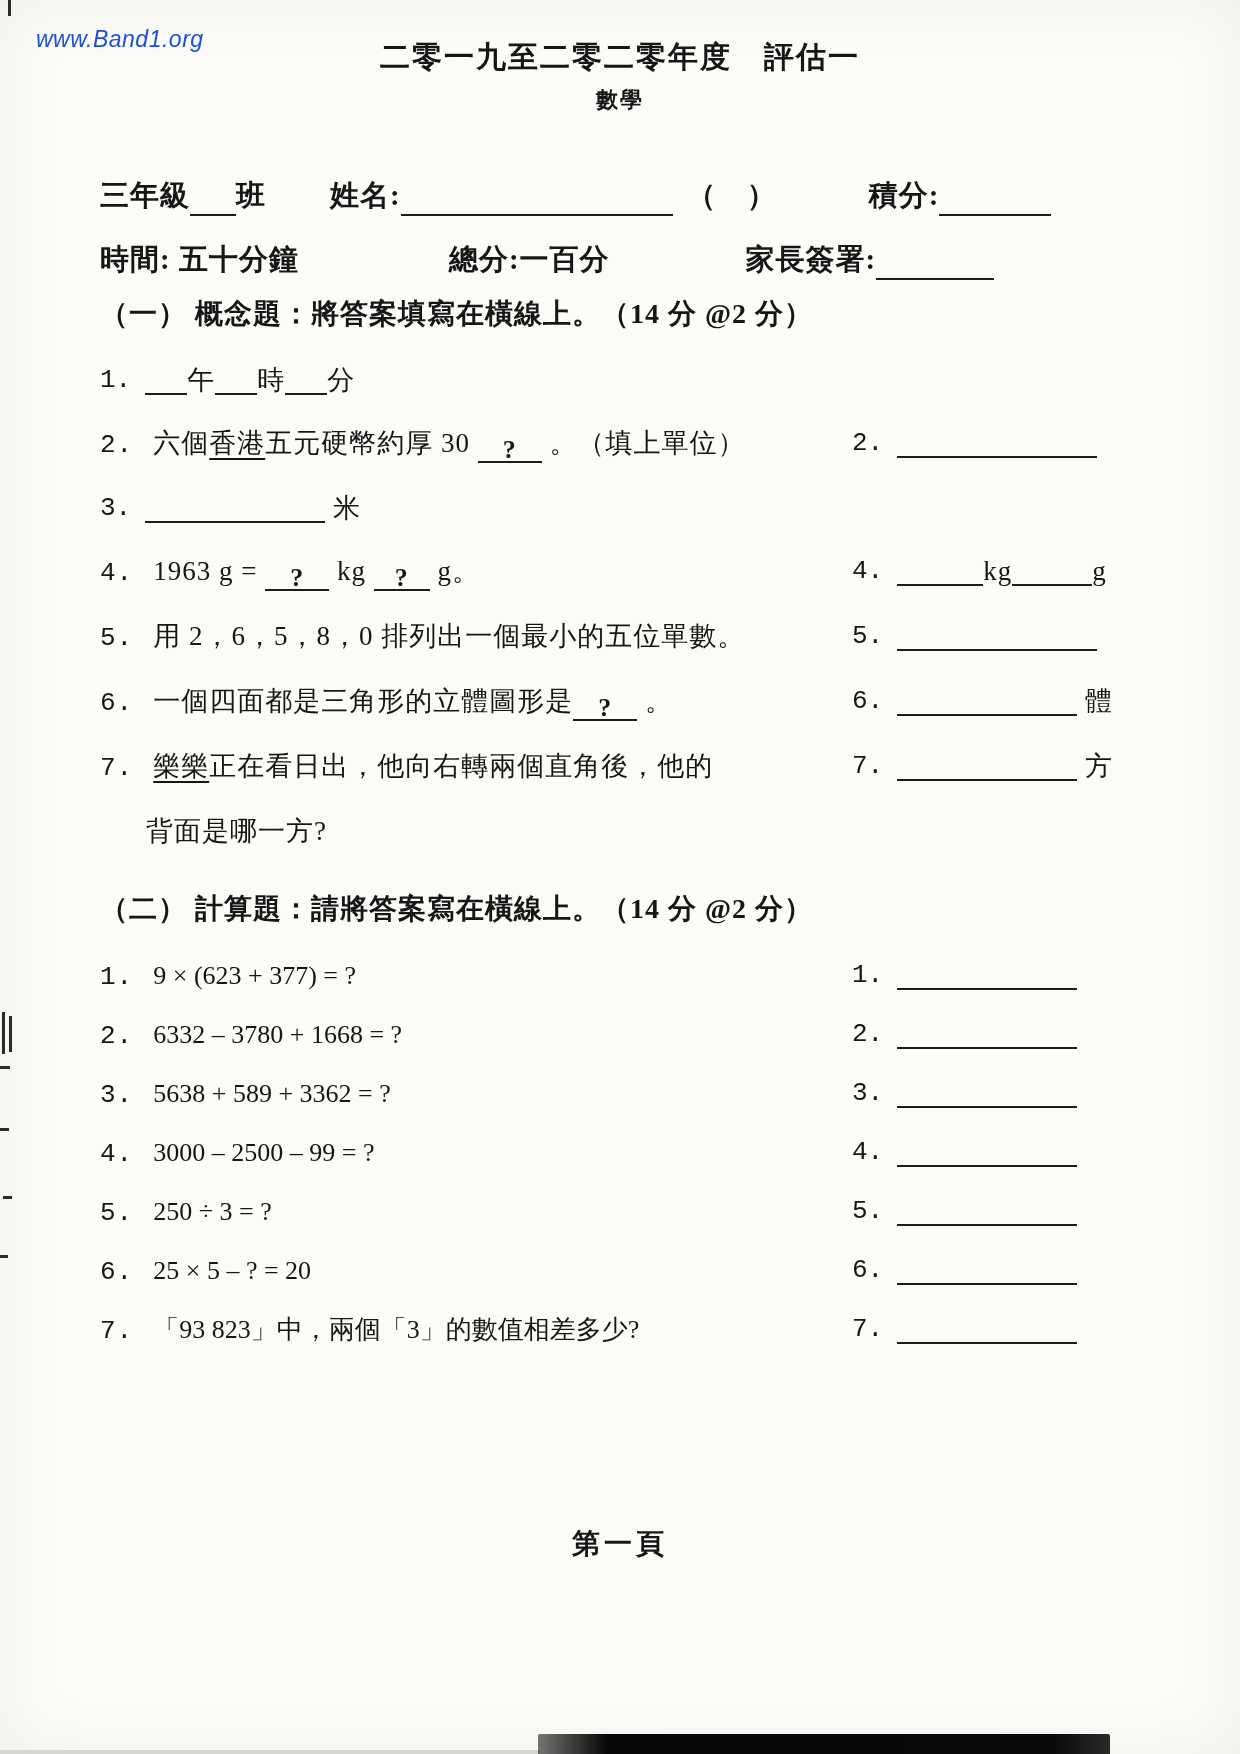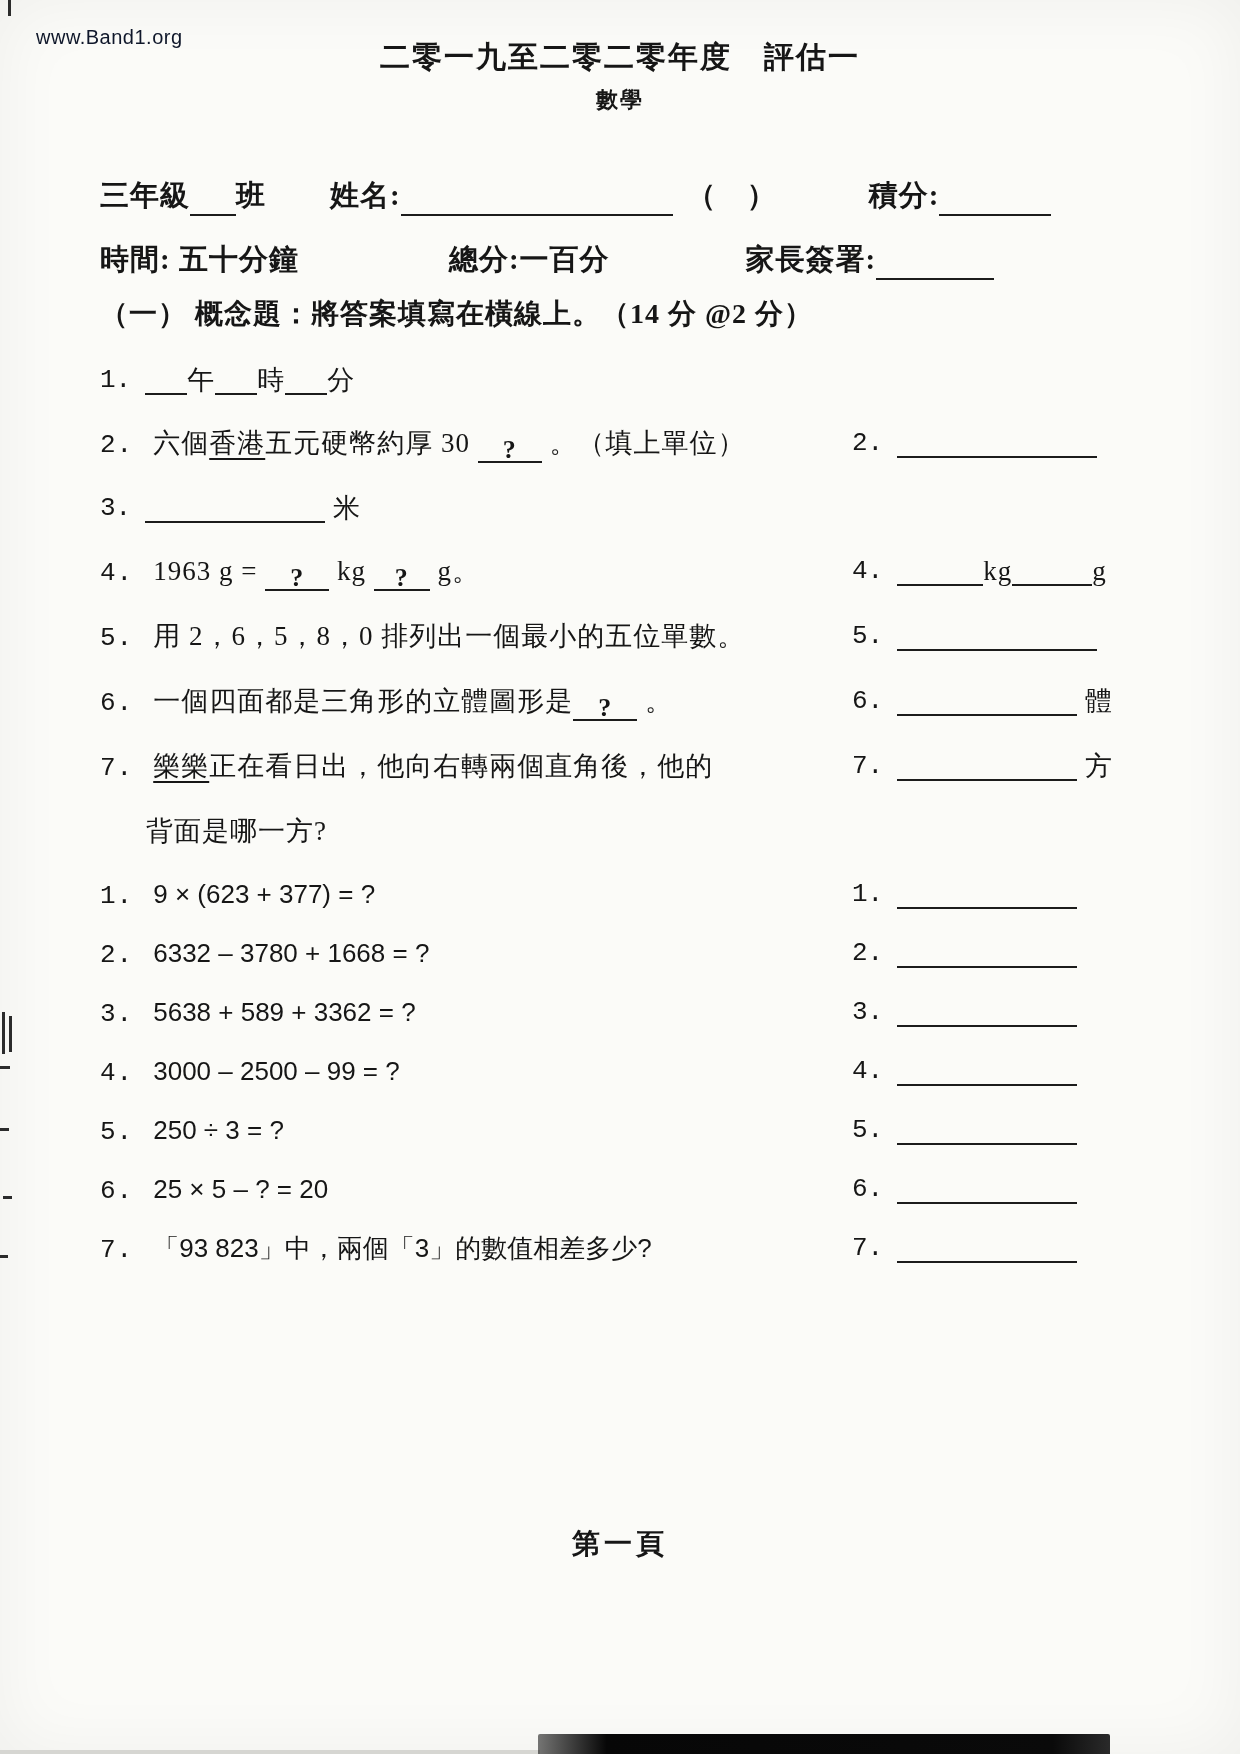--- a/index.html
+++ b/index.html
@@ -6,21 +6,21 @@
   html,body { width:1240px; }
   body { background:#e9e9e7; font-family:"Liberation Serif","DejaVu Serif",serif; }
   .page {
     position:relative; width:1240px; height:1754px;
     background:#fbfbf8; color:#161616; overflow:hidden;
     box-shadow: inset 0 0 70px rgba(0,0,0,0.05);
   }
   .watermark {
     position:absolute; top:26px; left:36px;
     font-family:"Liberation Sans","DejaVu Sans",sans-serif;
-    font-size:20px; color:#0f172a; letter-spacing:0.5px;
+    font-size:23px; color:#1d4ed8; letter-spacing:0.5px;font-style:italic;
   }
   .title-block { position:absolute; top:28px; left:0; width:100%; text-align:center; font-weight:bold; }
   .title-school  { font-size:31px; letter-spacing:3px; }
   .title-year    { font-size:30px; margin-top:9px; letter-spacing:2px; }
   .title-subject { font-size:22px; margin-top:7px; letter-spacing:2px; }
 
   .info-row {
     position:absolute; left:100px; right:80px;
     display:flex; align-items:flex-end;
     font-size:29px; font-weight:bold; letter-spacing:1px;
@@ -36,21 +36,21 @@
   .content { position:absolute; top:294px; left:0; width:100%; padding:0 78px 0 100px; }
   .sec-title { font-size:28px; font-weight:bold; letter-spacing:1px; margin-bottom:26px; line-height:40px; }
   .sec-gap { margin-top:38px; }
 
   .qrow { display:flex; justify-content:space-between; align-items:flex-start; font-size:27px; line-height:40px; }
   #sec1-questions .qrow { margin-bottom:23px; }
   #sec2-questions .qrow { margin-bottom:17px; }
   .qleft { flex:1 1 auto; padding-right:16px; letter-spacing:1px; }
   .qleft.cont { padding-left:46px; }
   .qnum { display:inline-block; margin-right:20px; font-family:"Liberation Mono","DejaVu Sans Mono",monospace; font-size:26px; }
-  #sec2-questions .qtext { font-family:Liberation Sans, sans-serif; font-size:26px; letter-spacing:0; }
+  #sec2-questions .qtext { font-family:Liberation Serif, serif; font-size:26px; letter-spacing:0; }
   .qright { flex:0 0 310px; display:flex; align-items:flex-end; }
   .anum { margin-right:14px; font-family:"Liberation Mono","DejaVu Sans Mono",monospace; font-size:26px; line-height:40px; }
   .aline { display:inline-block; line-height:40px; letter-spacing:1px; }
   .ul { text-decoration:underline; text-underline-offset:6px; }
 
   .footer { position:absolute; top:1525px; left:0; width:100%; text-align:center; font-size:28px; font-weight:bold; letter-spacing:4px; }
 
   .scan-bar {
     position:absolute; bottom:0; left:538px; width:572px; height:20px;
     background:linear-gradient(to right, rgba(10,10,10,0.55), #070707 12%, #0a0a0a 90%, #2a2a2a);
@@ -142,20 +142,21 @@
             <span class="anum">7.</span>
             <span class="aline"><span class="blank" style="width: 180px;"></span><span> 方</span></span>
           </div>
         </div>
         <div class="qrow">
           <div class="qleft cont"><span class="qtext"><span>背面是哪一方?</span></span></div>
           <div class="qright"></div>
         </div>
       </div>
 
+    <div class="sec-title sec-gap">（二） 計算題：請將答案寫在橫線上。（14 分 @2 分）</div>
     <div id="sec2-questions">
         <div class="qrow">
           <div class="qleft"><span class="qnum">1.</span><span class="qtext"><span>9 × (623 + 377) = ?</span></span></div>
           <div class="qright">
             <span class="anum">1.</span>
             <span class="aline"><span class="blank" style="width: 180px;"></span></span>
           </div>
         </div>
         <div class="qrow">
           <div class="qleft"><span class="qnum">2.</span><span class="qtext"><span>6332 – 3780 + 1668 = ?</span></span></div>

